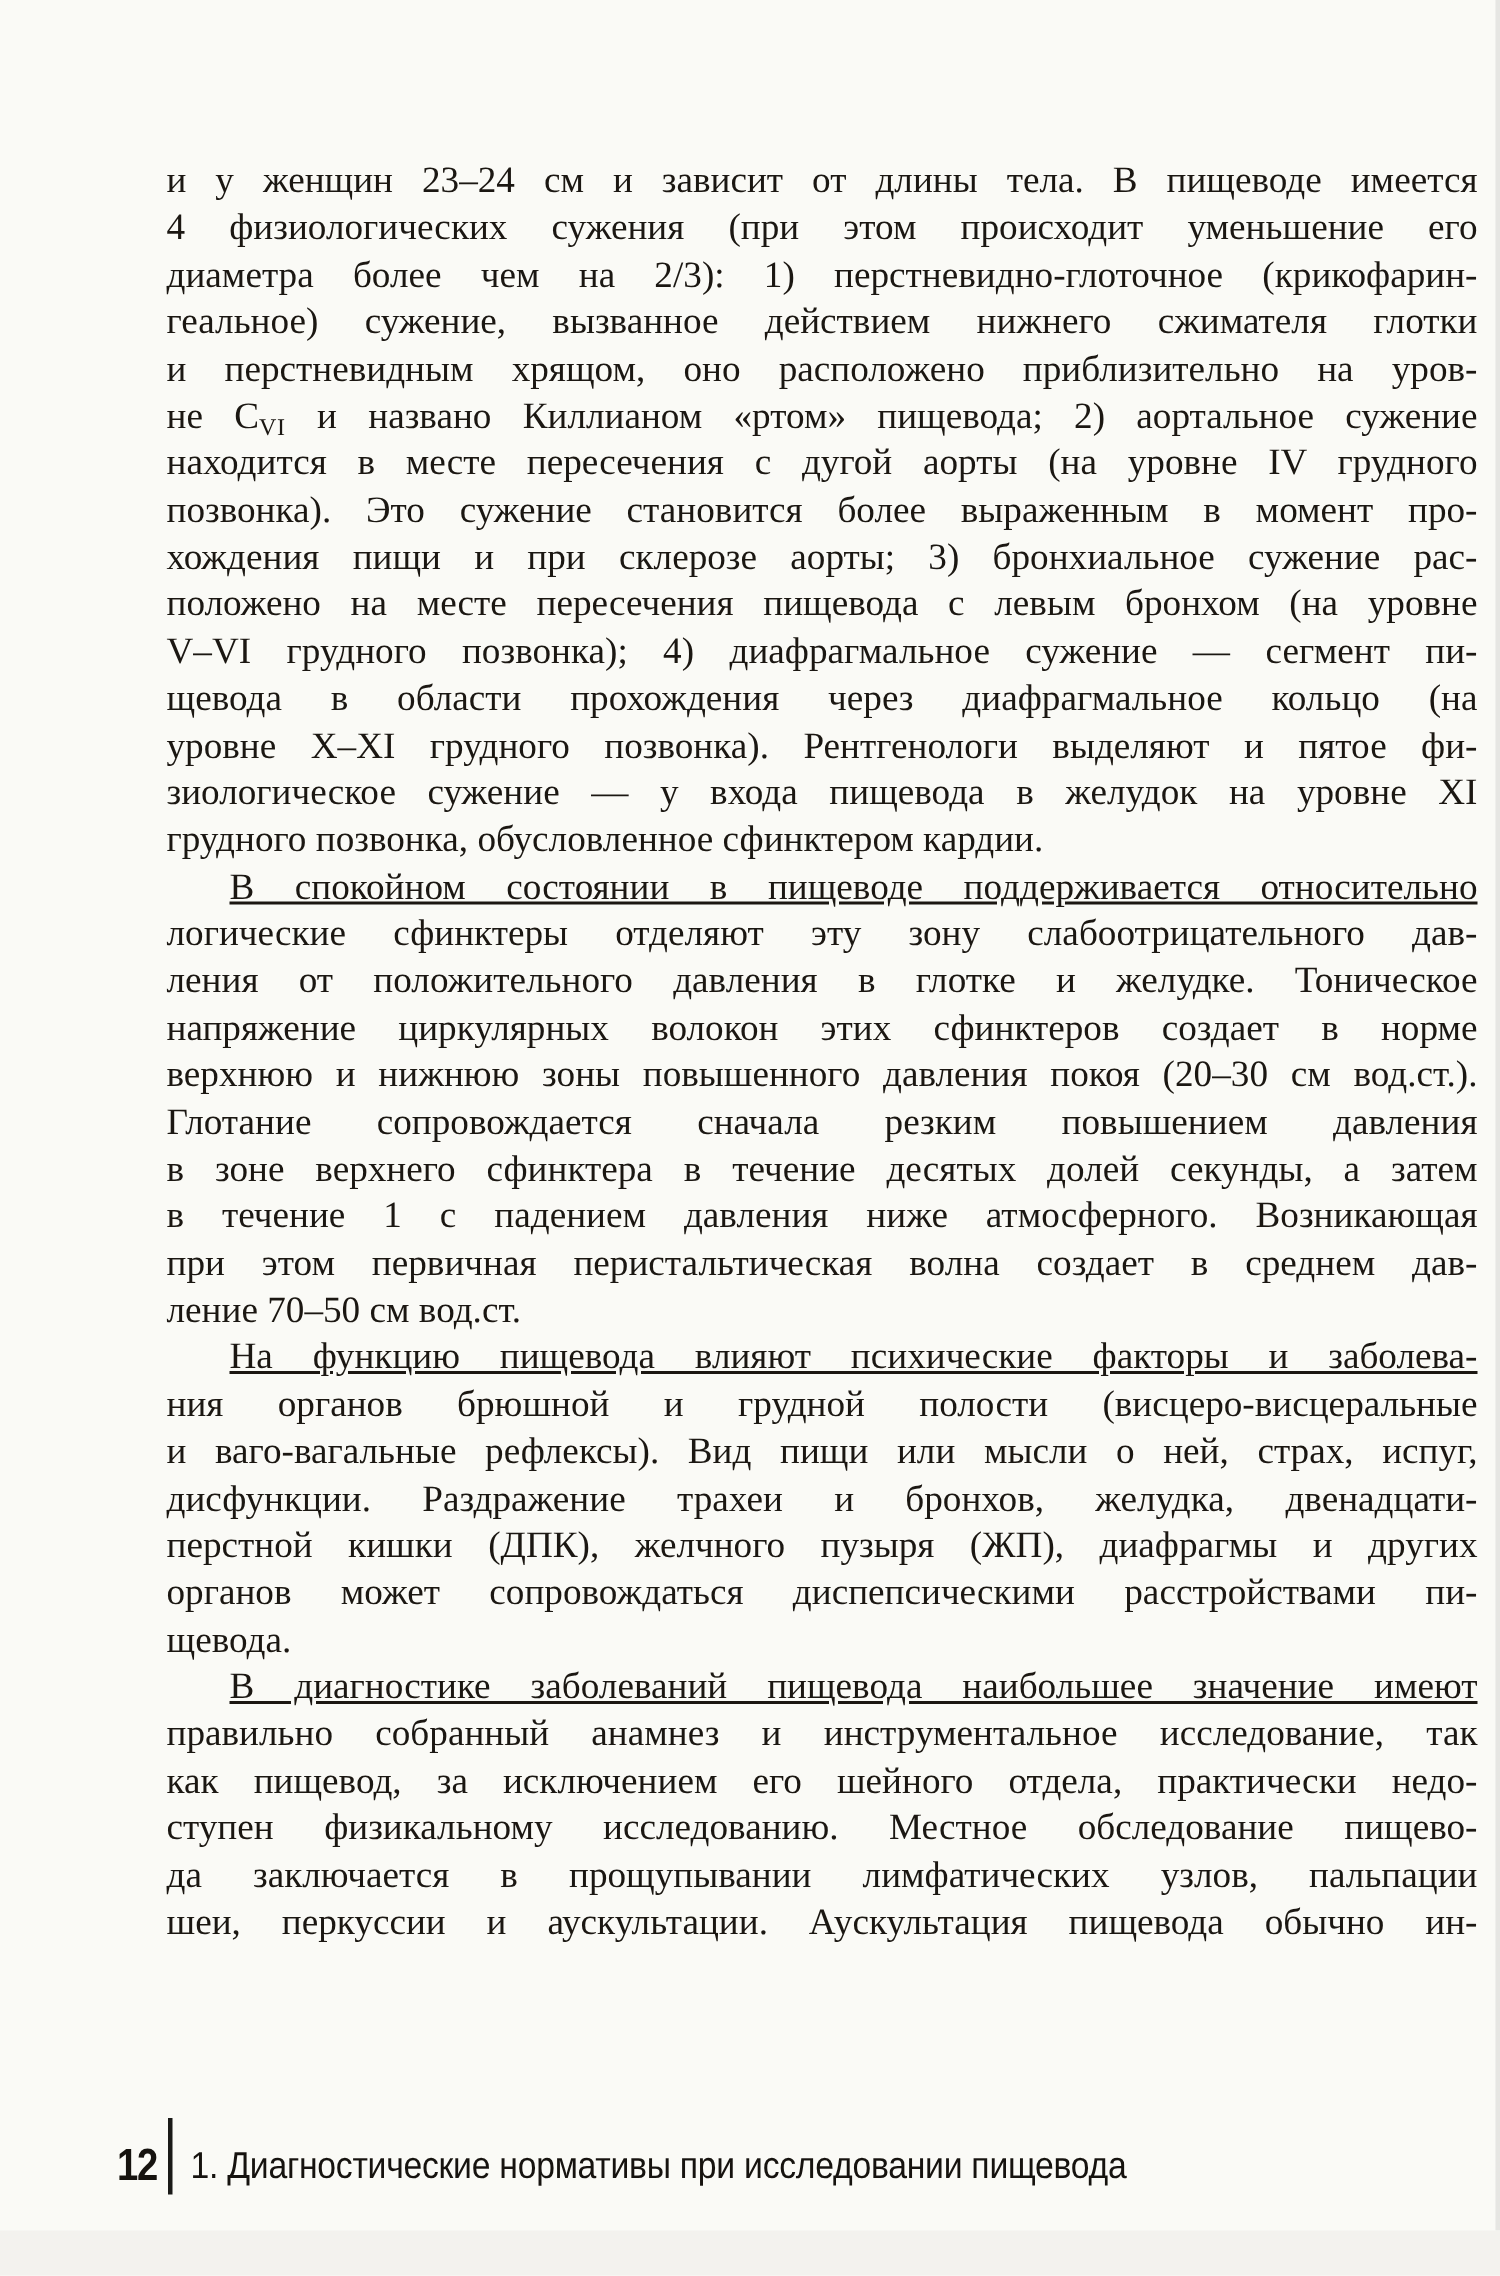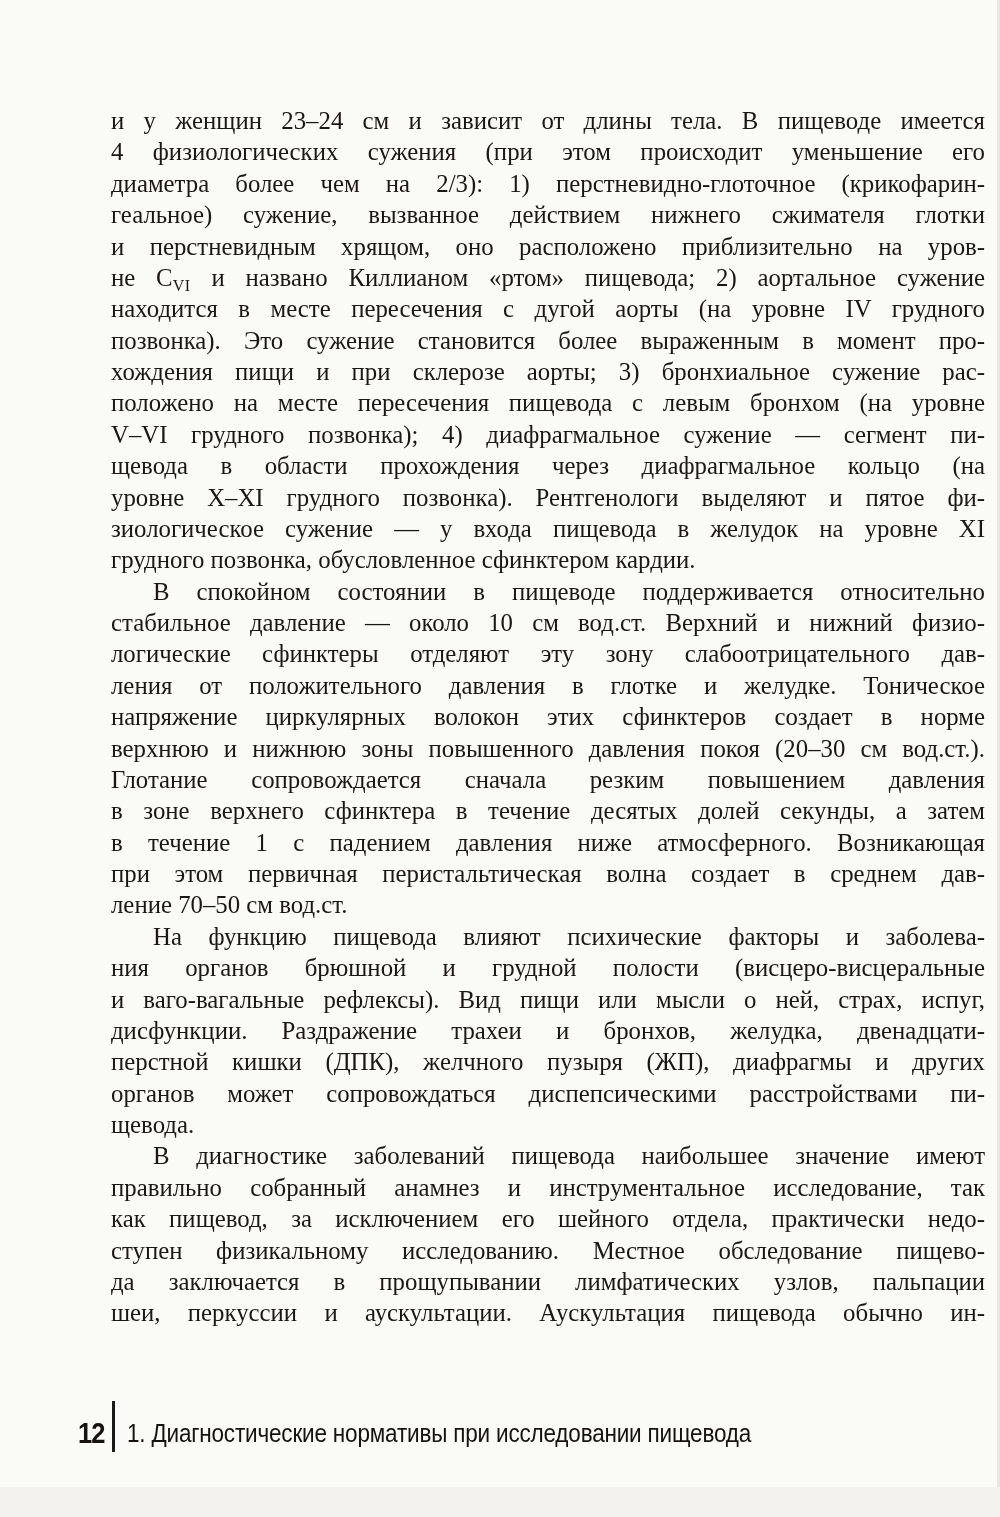--- a/index.html
+++ b/index.html
@@ -27,30 +27,30 @@
   .ln {
     margin: 0;
     padding: 0;
     height: 31.38px;
     line-height: 31.38px;
     text-align: justify;
     text-align-last: justify;
     overflow: visible;
   }
   .ln.end { text-align-last: auto; }
-  .ln.ind { text-indent: 42px; }
+  .ln.ind { text-indent: 42px; text-decoration: underline; }
   .sub {
     font-size: 16px;
     line-height: 0;
     vertical-align: -5px;
     letter-spacing: 0.5px;
   }
   .footer {
     position: absolute;
-    left: 0; top: 4px; width: 100%; height: 100%;
+    left: 0; top: 15px; width: 100%; height: 100%;
     pointer-events: none;
     font-family: "Liberation Sans", sans-serif;
     color: #16130f;
   }
   .pnum {
     position: absolute;
     left: 78px;
     top: 1412px;
     font-size: 30px;
     font-weight: 700;
@@ -95,21 +95,20 @@
     <p class="ln">позвонка). Это сужение становится более выраженным в момент про-</p>
     <p class="ln">хождения пищи и при склерозе аорты; 3) бронхиальное сужение рас-</p>
     <p class="ln">положено на месте пересечения пищевода с левым бронхом (на уровне</p>
     <p class="ln">V–VI грудного позвонка); 4) диафрагмальное сужение — сегмент пи-</p>
     <p class="ln">щевода в области прохождения через диафрагмальное кольцо (на</p>
     <p class="ln">уровне X–XI грудного позвонка). Рентгенологи выделяют и пятое фи-</p>
     <p class="ln">зиологическое сужение — у входа пищевода в желудок на уровне XI</p>
     <p class="ln end">грудного позвонка, обусловленное сфинктером кардии.</p>
 
     <p class="ln ind">В спокойном состоянии в пищеводе поддерживается относительно</p>
-    <p class="ln">стабильное давление — около 10 см вод.ст. Верхний и нижний физио-</p>
     <p class="ln">логические сфинктеры отделяют эту зону слабоотрицательного дав-</p>
     <p class="ln">ления от положительного давления в глотке и желудке. Тоническое</p>
     <p class="ln">напряжение циркулярных волокон этих сфинктеров создает в норме</p>
     <p class="ln">верхнюю и нижнюю зоны повышенного давления покоя (20–30 см вод.ст.).</p>
     <p class="ln">Глотание сопровождается сначала резким повышением давления</p>
     <p class="ln">в зоне верхнего сфинктера в течение десятых долей секунды, а затем</p>
     <p class="ln">в течение 1 с падением давления ниже атмосферного. Возникающая</p>
     <p class="ln">при этом первичная перистальтическая волна создает в среднем дав-</p>
     <p class="ln end">ление 70–50 см вод.ст.</p>
 

